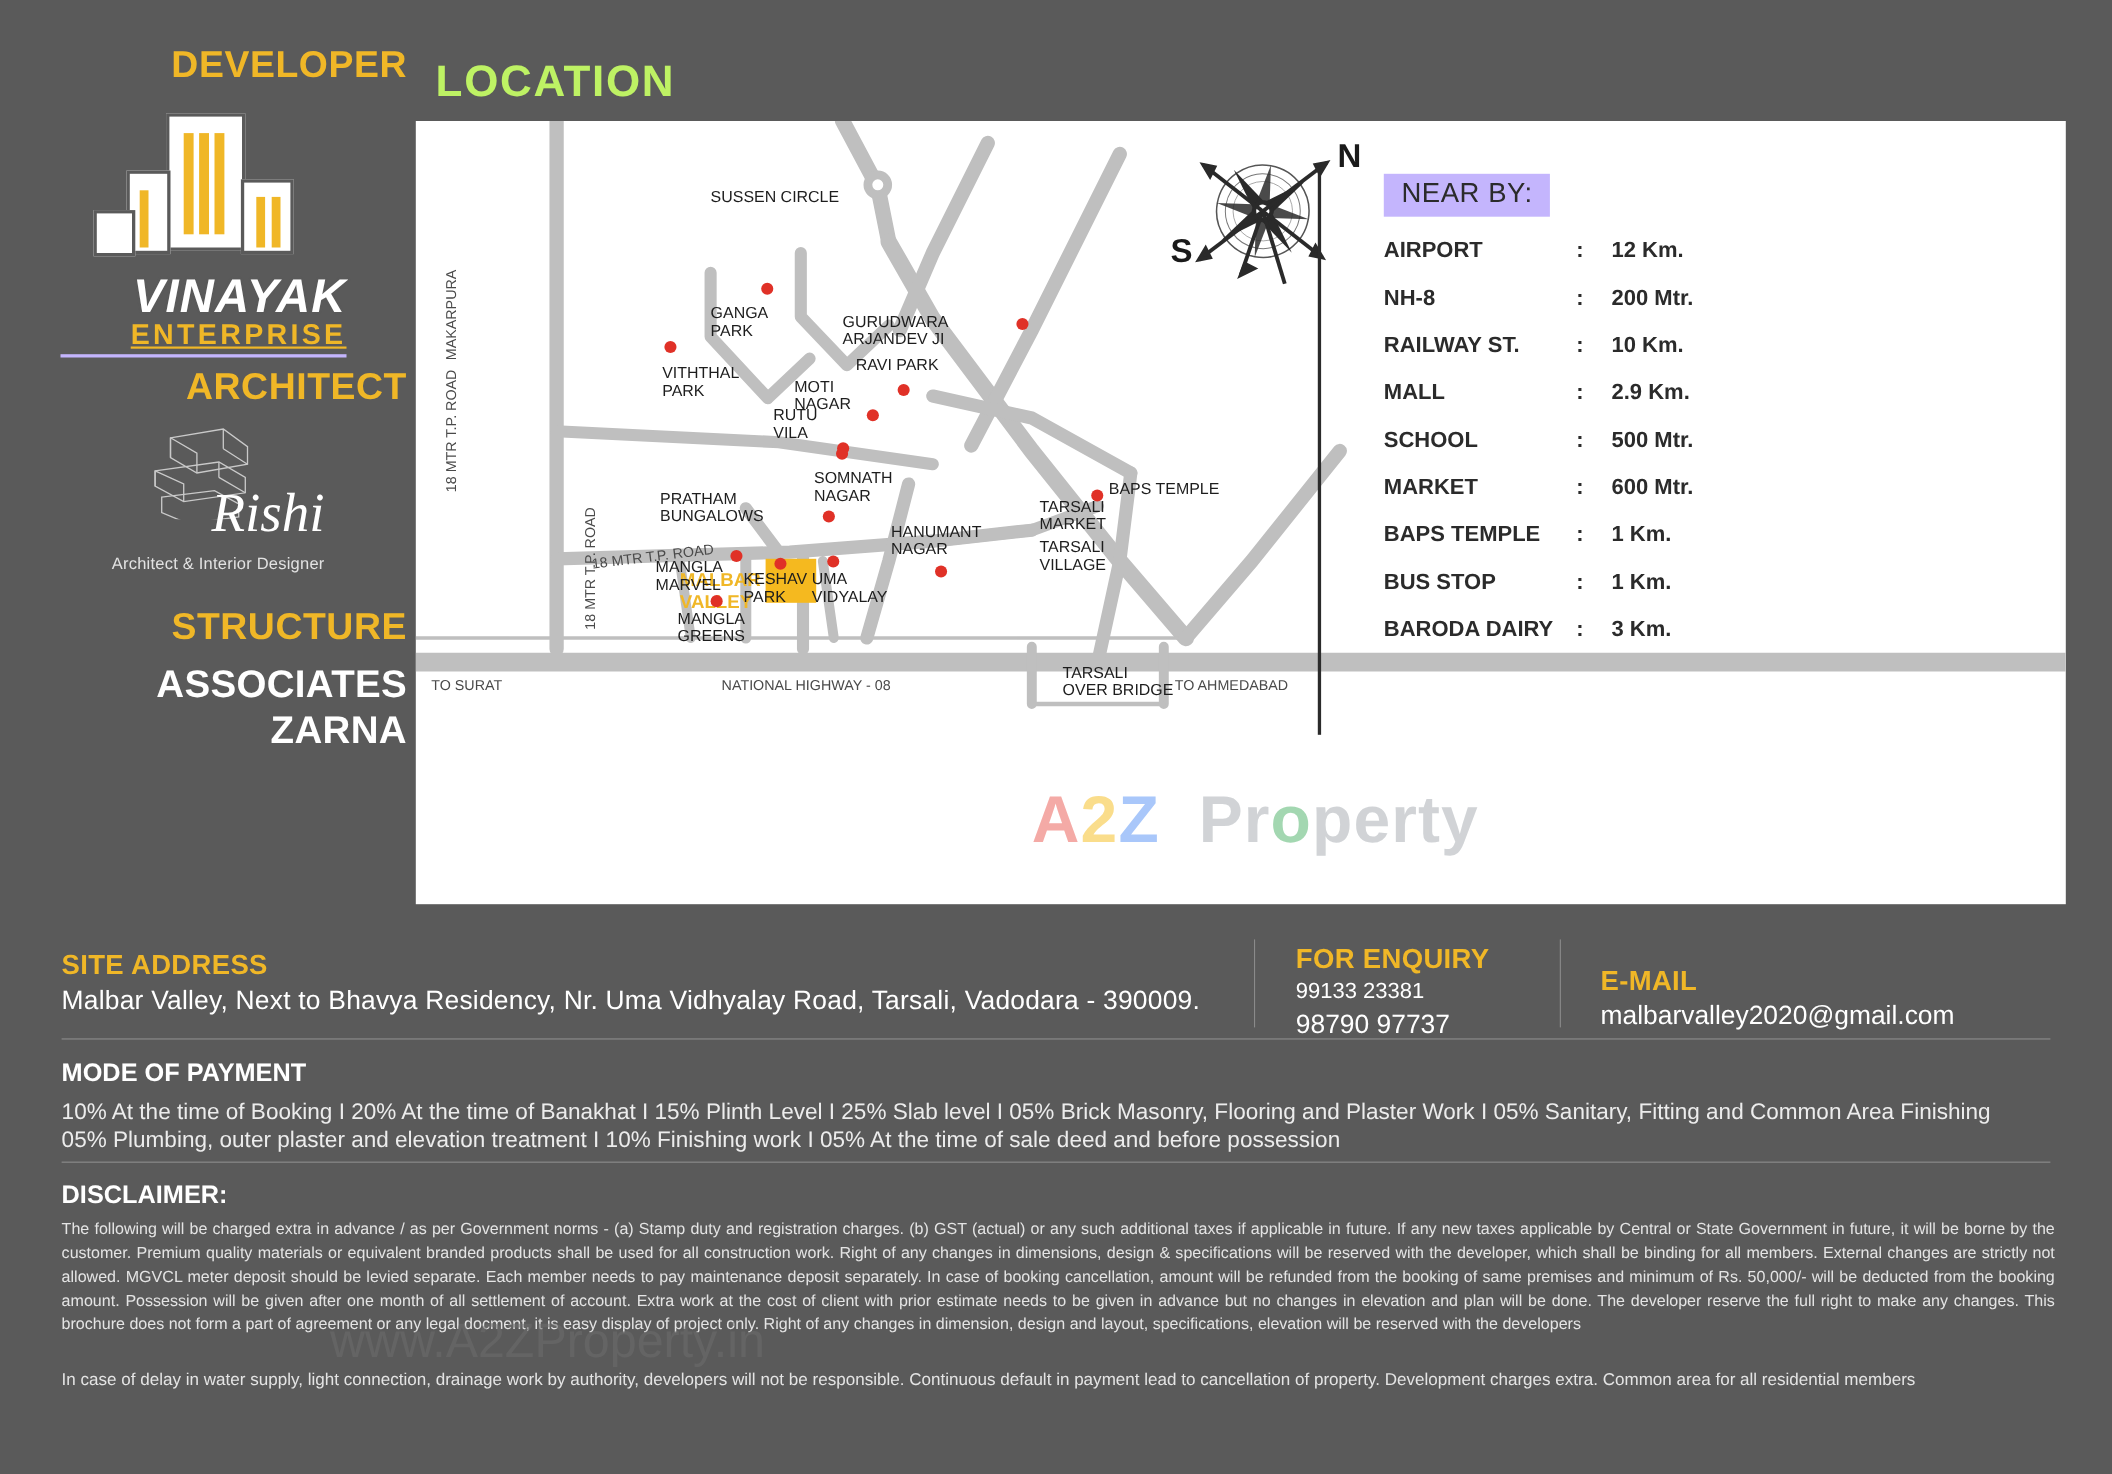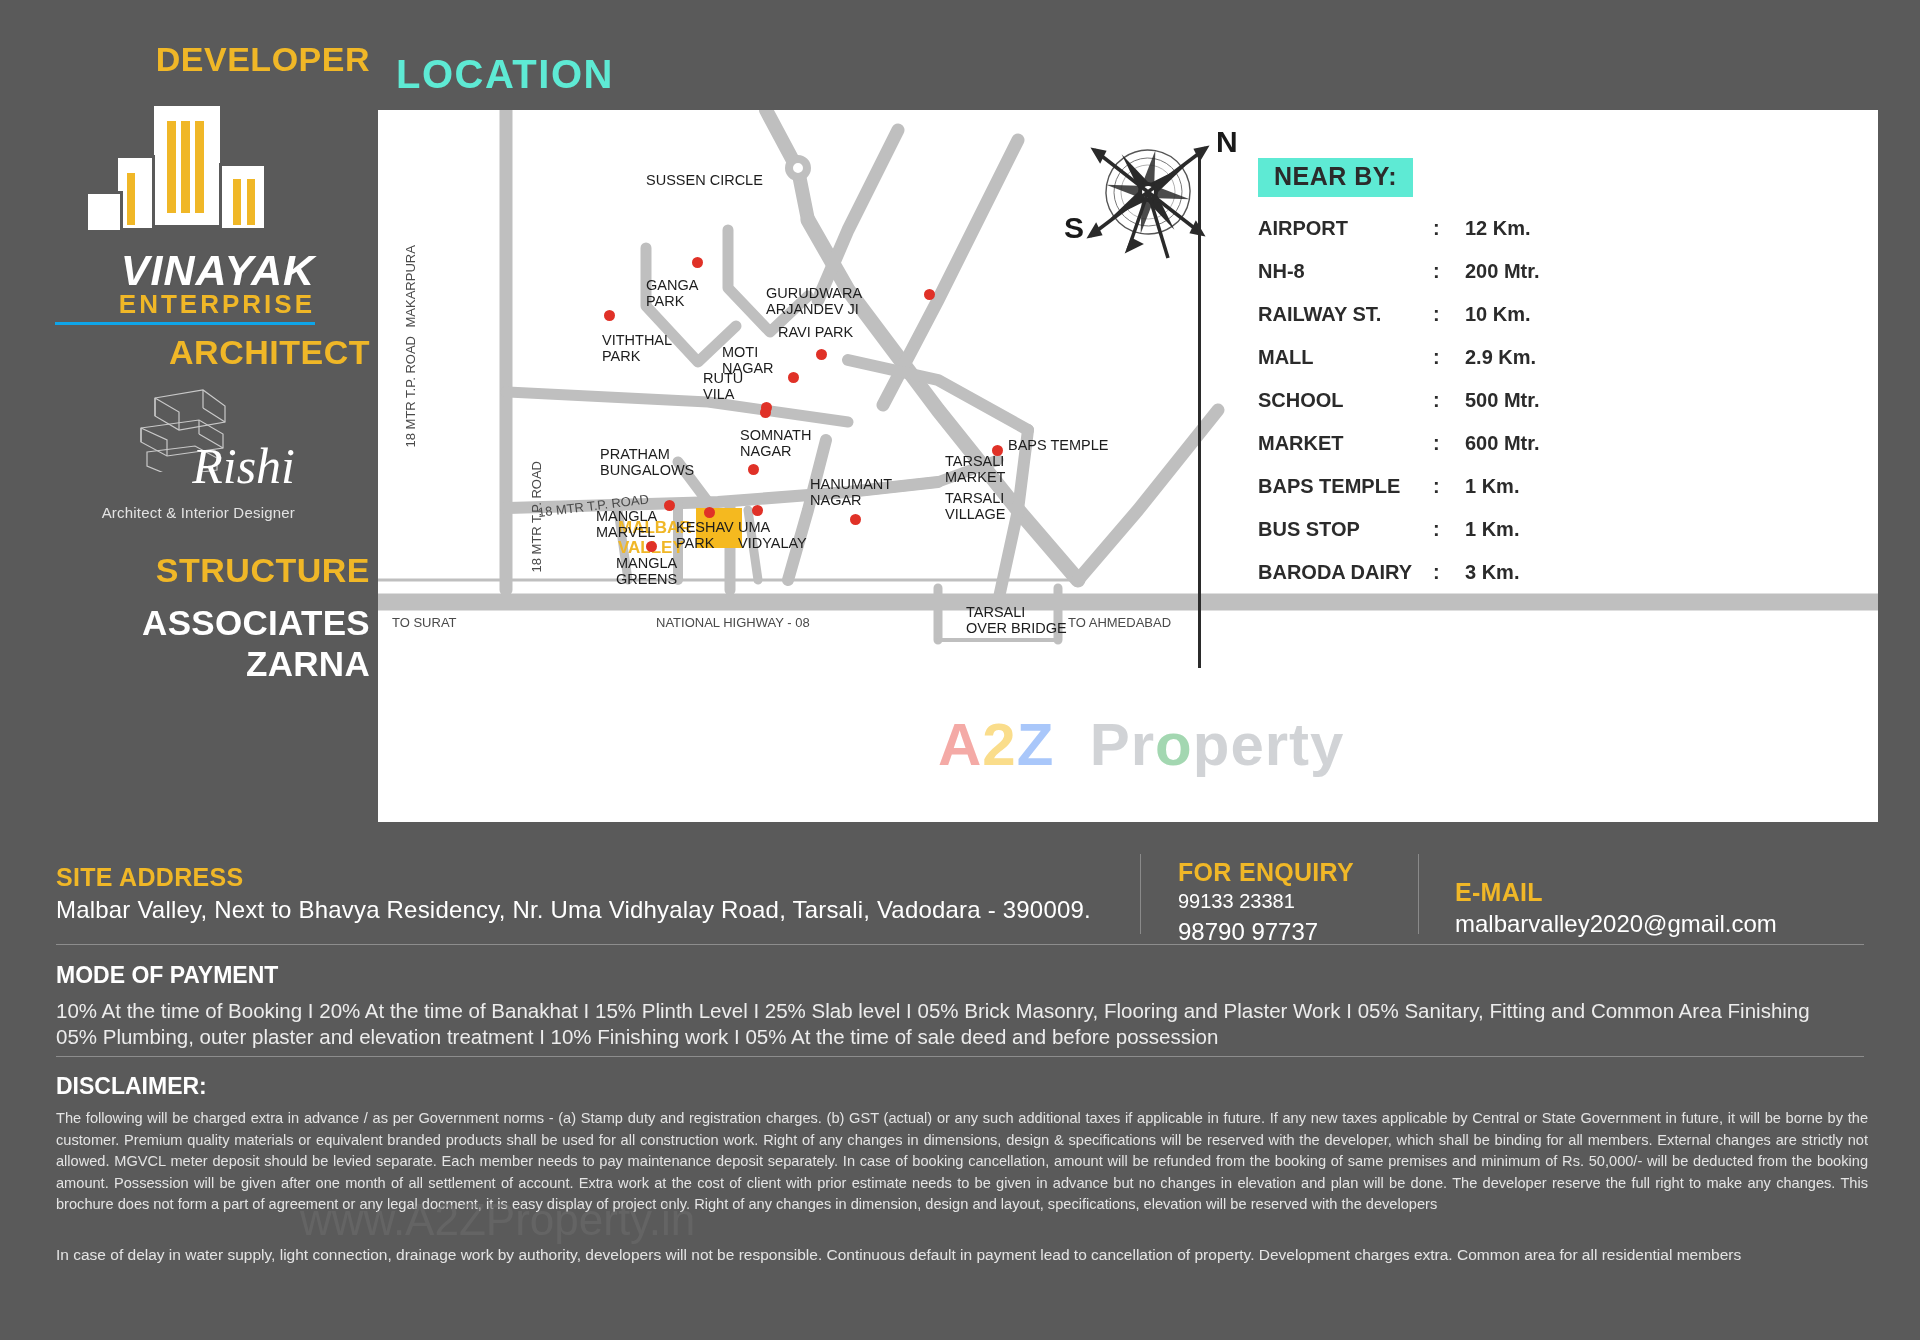--- a/index.html
+++ b/index.html
@@ -46,40 +46,41 @@
   #vinayak-word {
     position: absolute; left: 0; bottom: 28px; width: 100%;
     color: #ffffff; font-size: 43px; font-weight: bold;
     font-style: italic; letter-spacing: 1px;
     text-shadow: 0 0 2px #5a5a5a;
   }
   #enterprise-word {
     position: absolute; left: 0; bottom: -2px; width: 100%;
     color: #f0b727; font-size: 26px; font-weight: bold;
     letter-spacing: 3px;
-    border-bottom: 3px solid #0ea5e9;
+    border-bottom: 3px solid #c4b5fd;
     padding-bottom: 2px;
+    text-decoration: underline;
   }
 
   
   #arch-logo { position: relative; width: 220px; height: 135px; margin: 14px auto 0; }
   #rishi-script {
     position: absolute; left: 0; bottom: 26px; width: 100%;
     color: #ffffff; font-size: 50px; font-style: italic;
     font-family: "Liberation Serif", serif;
   }
   #rishi-sub {
     position: absolute; left: 0; bottom: 0; width: 100%;
     color: #e2e2e2; font-size: 15px; letter-spacing: 0.2px;
   }
 
   
   #location-title {
     position: absolute; left: 396px; top: 52px;
-    color: #5eead4; font-size: 40px; font-weight: bold;
+    color: #bef264; font-size: 40px; font-weight: bold;
     letter-spacing: 1.5px;
   }
 
   
   #map-panel {
     position: absolute; left: 378px; top: 110px;
     width: 1500px; height: 712px;
     background: #ffffff;
     overflow: hidden;
   }
@@ -110,22 +111,22 @@
 
   
   #compass { position: absolute; }
   
   #nearby-divider {
     position: absolute; width: 3px; background: #2b2b2b;
   }
   #nearby-panel { position: absolute; }
   #nearby-title {
     display: inline-block;
-    background: #5eead4; color: #2b2b2b;
-    font-size: 25px; font-weight: bold;
+    background: #c4b5fd; color: #2b2b2b;
+    font-size: 25px; font-weight: normal;
     padding: 4px 16px 6px; letter-spacing: 0.5px;
   }
   .nb-row {
     display: flex; align-items: baseline;
     margin-top: 20px;
     font-size: 20px; font-weight: bold; color: #2b2b2b;
   }
   .nb-key { width: 175px; }
   .nb-colon { width: 32px; }
   .nb-val { }

